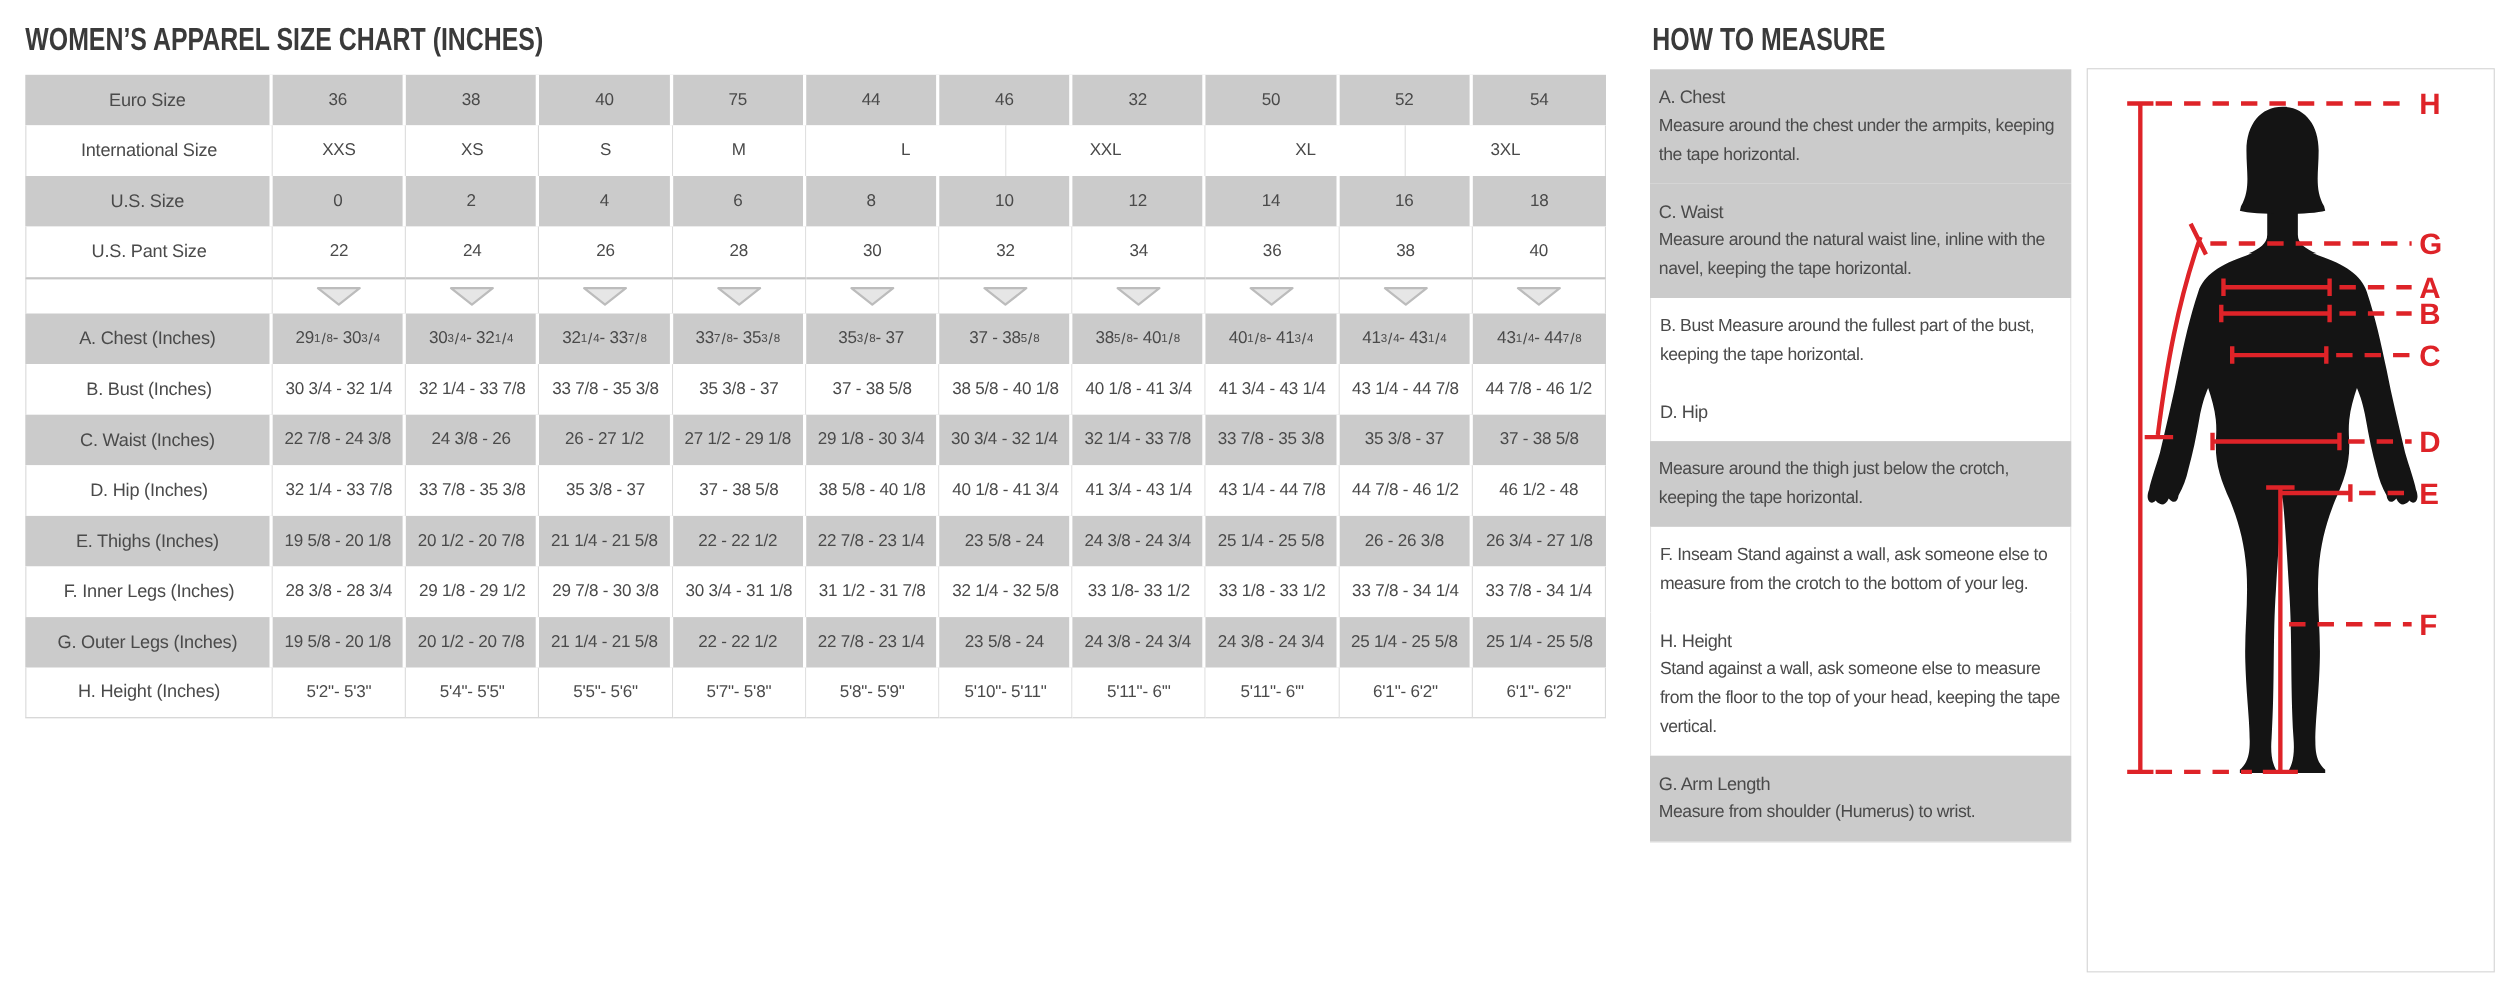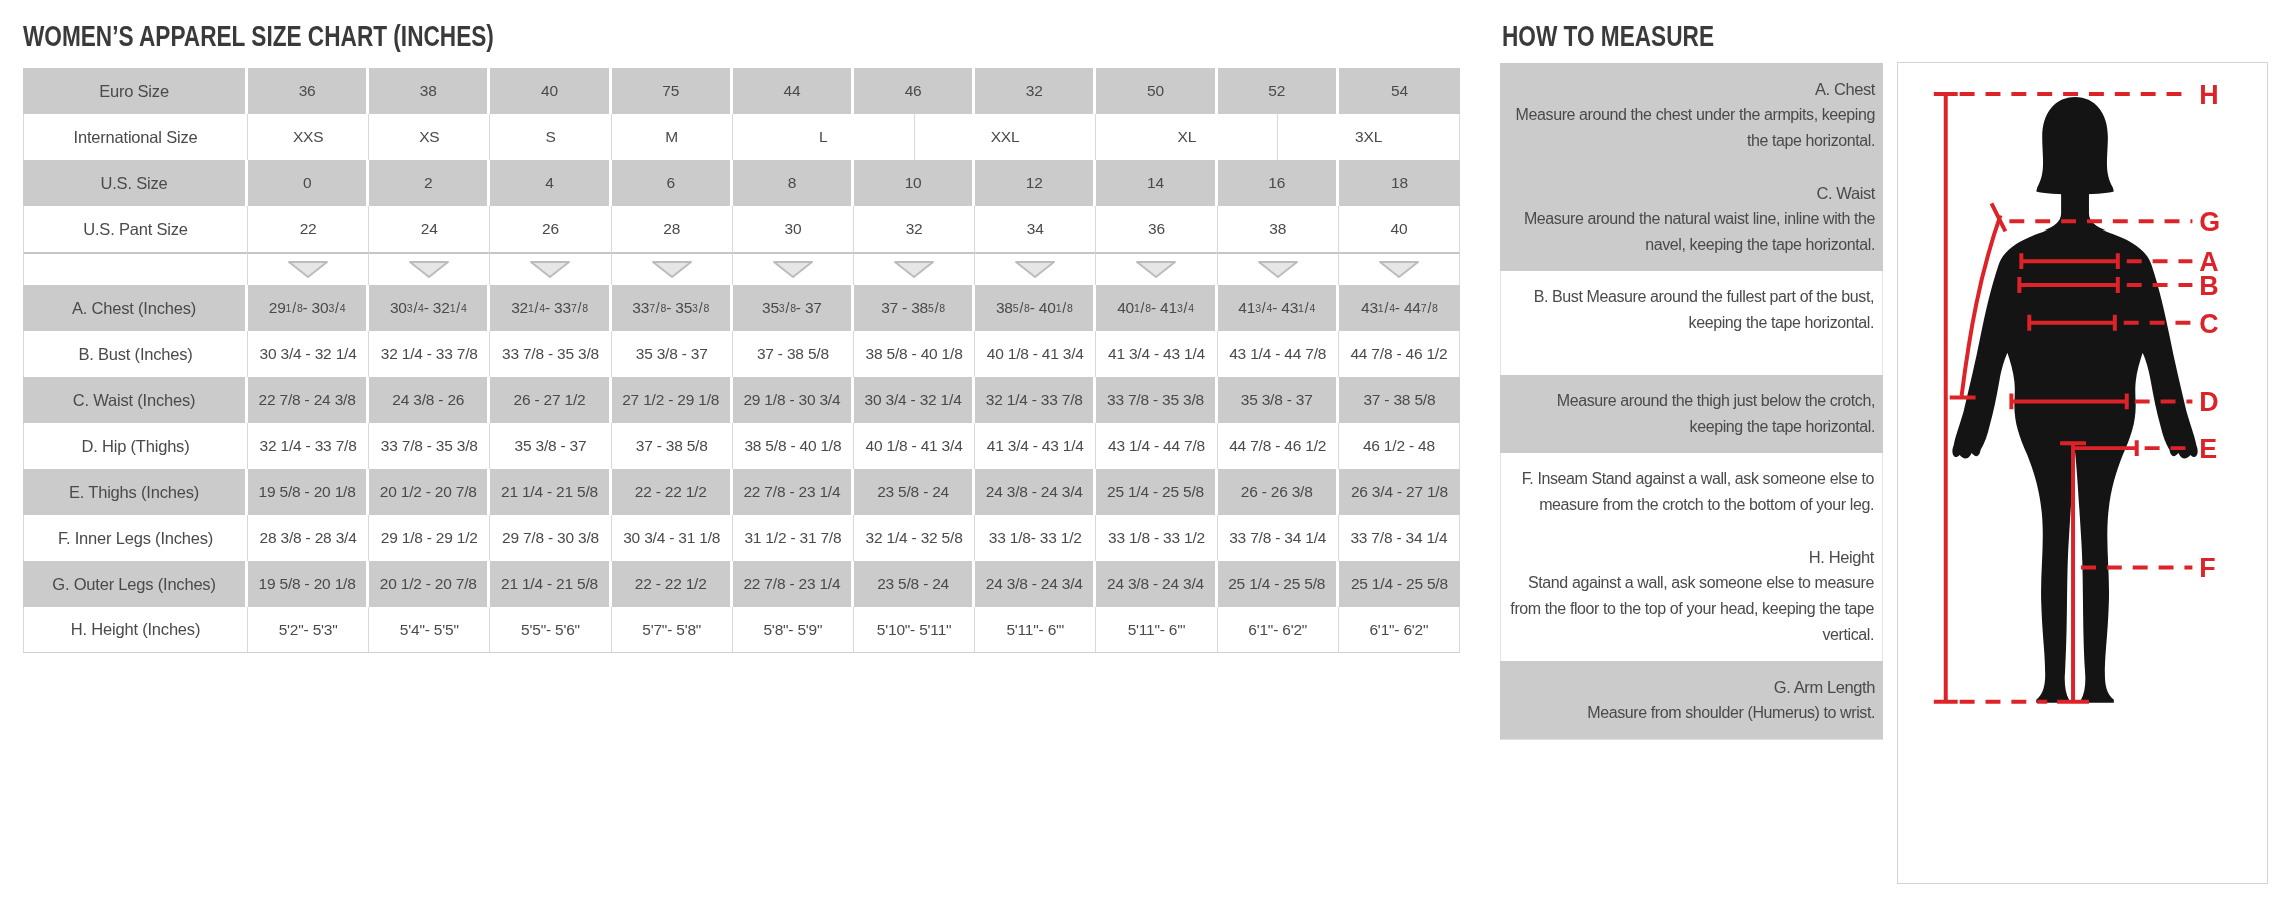--- a/index.html
+++ b/index.html
@@ -36,21 +36,21 @@
   .cell.ar{border-top:2px solid #c6c6c6;}
   .cell.br{border-bottom:1px solid #cfcfcf;}
   
   .nu{font-size:10.5px;vertical-align:7px;margin-right:1px;}
   .de{font-size:10.5px;vertical-align:-3px;margin-left:1px;}
   .fs{font-size:14px;}
 
   
   #measure-list{position:absolute;left:1500px;top:63px;width:383px;
     border-bottom:1px solid #e0e0e0;}
-  .m-item{padding:13px 8px;text-align:right;font-size:16px;line-height:26px;
+  .m-item{padding:13px 8px;text-align:left;font-size:16px;line-height:26px;
     letter-spacing:-0.4px;color:var(--text);}
   .m-item.g{background:var(--gray);}
   .m-item.w{background:#fff;border-left:1px solid #e4e4e4;border-right:1px solid #e4e4e4;}
   .m-title{font-size:16.5px;}
 
   
   #figure-panel{position:absolute;left:1897px;top:62px;width:371px;height:822px;
     background:#fff;border:1px solid #d4d4d4;}
   #figure-svg{display:block;width:100%;height:100%;}
 </style>
@@ -181,21 +181,21 @@
       <div class="cell val g" style="grid-column:span 2">22 7/8 - 24 3/8</div>
       <div class="cell val g" style="grid-column:span 2">24 3/8 - 26</div>
       <div class="cell val g" style="grid-column:span 2">26 - 27 1/2</div>
       <div class="cell val g" style="grid-column:span 2">27 1/2 - 29 1/8</div>
       <div class="cell val g" style="grid-column:span 2">29 1/8 - 30 3/4</div>
       <div class="cell val g" style="grid-column:span 2">30 3/4 - 32 1/4</div>
       <div class="cell val g" style="grid-column:span 2">32 1/4 - 33 7/8</div>
       <div class="cell val g" style="grid-column:span 2">33 7/8 - 35 3/8</div>
       <div class="cell val g" style="grid-column:span 2">35 3/8 - 37</div>
       <div class="cell val g last" style="grid-column:span 2">37 - 38 5/8</div>
-      <div class="cell lab w">D. Hip (Thighs)</div>
+      <div class="cell lab w">D. Hip (Inches)</div>
       <div class="cell val w" style="grid-column:span 2">32 1/4 - 33 7/8</div>
       <div class="cell val w" style="grid-column:span 2">33 7/8 - 35 3/8</div>
       <div class="cell val w" style="grid-column:span 2">35 3/8 - 37</div>
       <div class="cell val w" style="grid-column:span 2">37 - 38 5/8</div>
       <div class="cell val w" style="grid-column:span 2">38 5/8 - 40 1/8</div>
       <div class="cell val w" style="grid-column:span 2">40 1/8 - 41 3/4</div>
       <div class="cell val w" style="grid-column:span 2">41 3/4 - 43 1/4</div>
       <div class="cell val w" style="grid-column:span 2">43 1/4 - 44 7/8</div>
       <div class="cell val w" style="grid-column:span 2">44 7/8 - 46 1/2</div>
       <div class="cell val w last" style="grid-column:span 2">46 1/2 - 48</div>
@@ -253,20 +253,21 @@
        <p class="m-text">Measure around the chest under the armpits, keeping the tape horizontal.</p>
       </div>
       <div class="m-item g">
         <div class="m-title">C. Waist</div>
        <p class="m-text">Measure around the natural waist line, inline with the navel, keeping the tape horizontal.</p>
       </div>
       <div class="m-item w">
         <p class="m-text">B. Bust Measure around the fullest part of the bust, keeping the tape horizontal.</p>
       </div>
       <div class="m-item w">
+        <div class="m-title">D. Hip</div>
       </div>
       <div class="m-item g">
        <p class="m-text">Measure around the thigh just below the crotch, keeping the tape horizontal.</p>
       </div>
       <div class="m-item w">
         <p class="m-text">F. Inseam Stand against a wall, ask someone else to measure from the crotch to the bottom of your leg.</p>
       </div>
       <div class="m-item w">
         <div class="m-title">H. Height</div>
        <p class="m-text">Stand against a wall, ask someone else to measure from the floor to the top of your head, keeping the tape vertical.</p>

